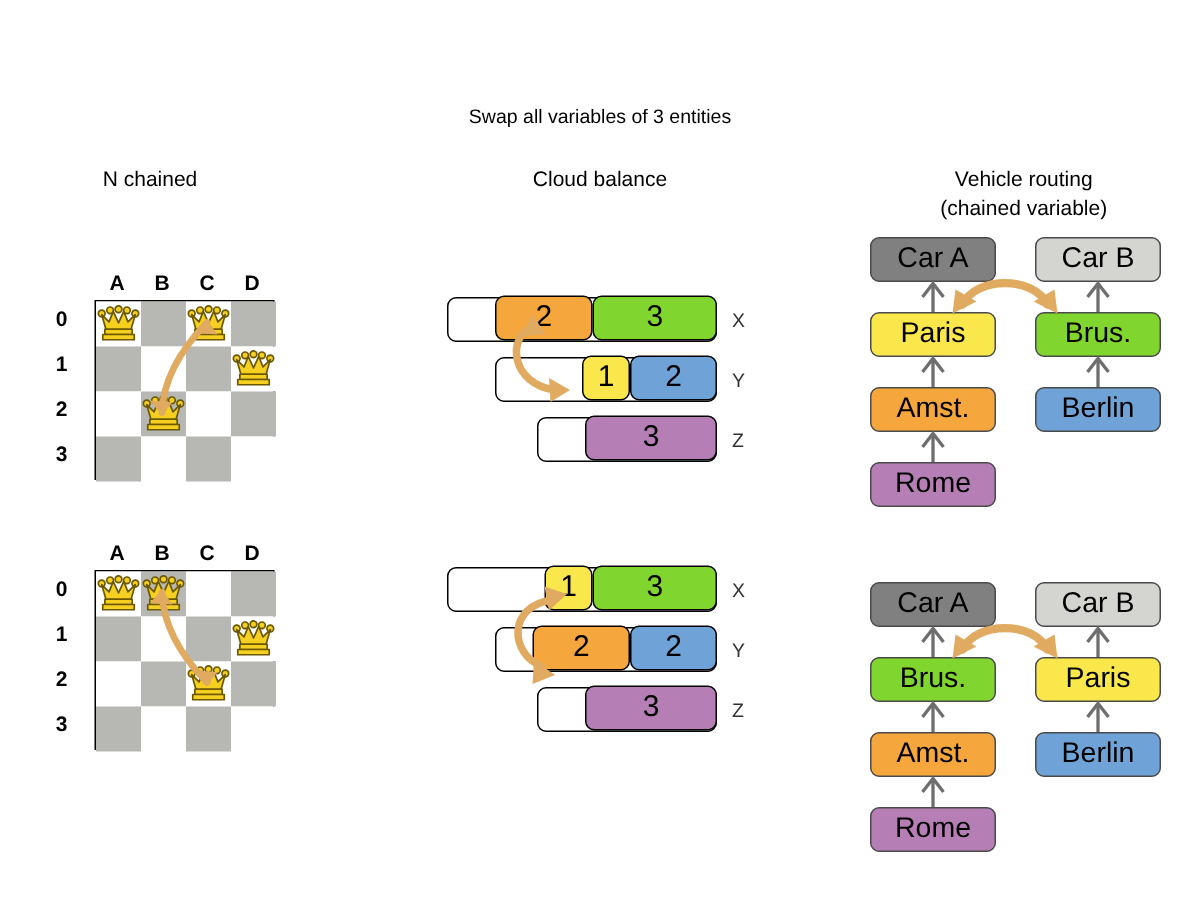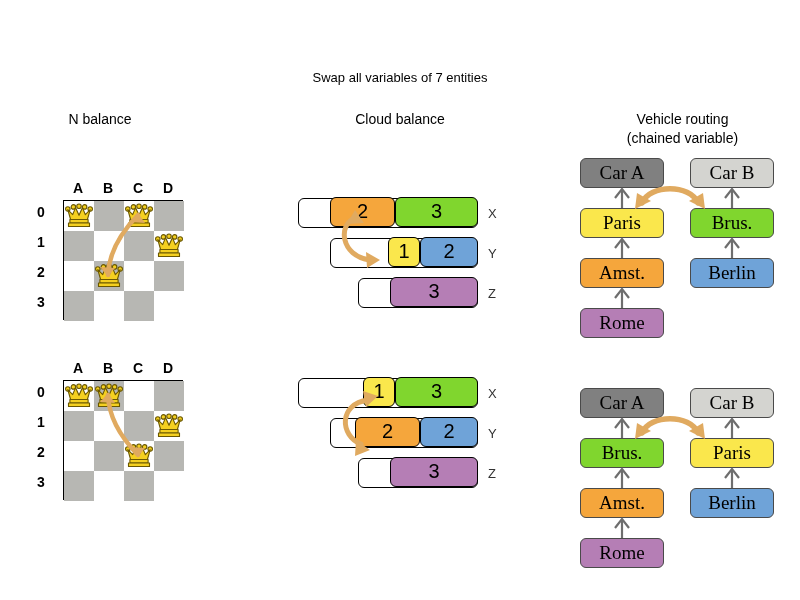--- a/index.html
+++ b/index.html
@@ -66,34 +66,34 @@
   .bar-label {
     position: absolute; font-size: 13px; color: #333;
     top: 8px;
   }
 
   
   .vr-node {
     position: absolute; width: 84px; height: 30px;
     border: 1.5px solid #4a4a4a; border-radius: 6px;
     display: flex; align-items: center; justify-content: center;
-    font-size: 19px; color: #000; font-family: Liberation Serif, serif;
+    font-size: 19px; color: #000;
   }
   .vr-arrow { position: absolute; }
 
   svg { display: block; overflow: visible; }
 </style>
 </head>
 <body>
 
 <div id="root">
 
-  <div class="subtitle">Swap all variables of 7 entities</div>
-
-  <div class="col-title" style="left:20px; top:110px; width:160px;">N balance</div>
+  <div class="subtitle">Swap all variables of 3 entities</div>
+
+  <div class="col-title" style="left:20px; top:110px; width:160px;">N chained</div>
 
   <div class="col-title" style="left:580px; top:110px; width:205px;">
     <div>Vehicle routing</div>
     <div>(chained variable)</div>
   </div>
 
   <div class="col-title" style="left:300px; top:110px; width:200px;">Cloud balance</div>
 
   <div id="nq-before" class="board" style="left:45px; top:180px;">
       <div class="file-label" style="left: 18px; top: 0px;">A</div>

